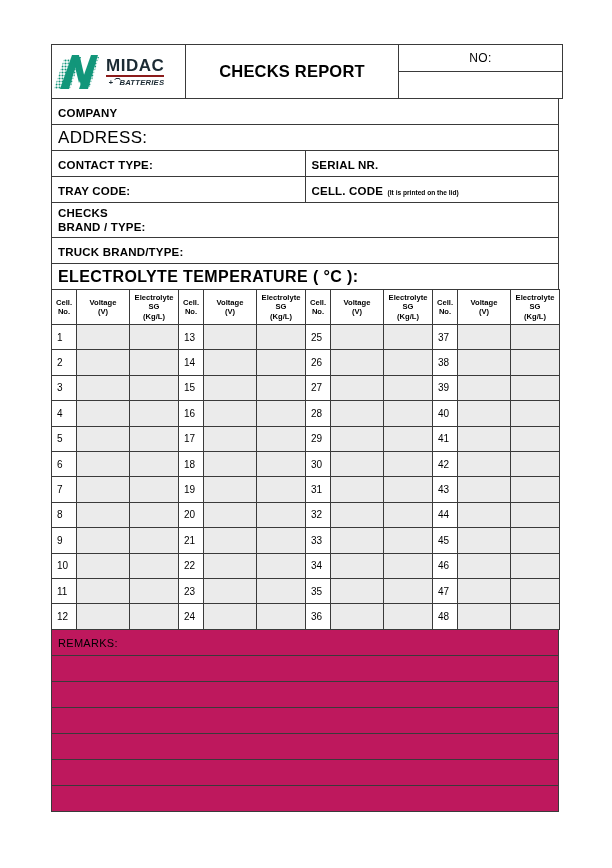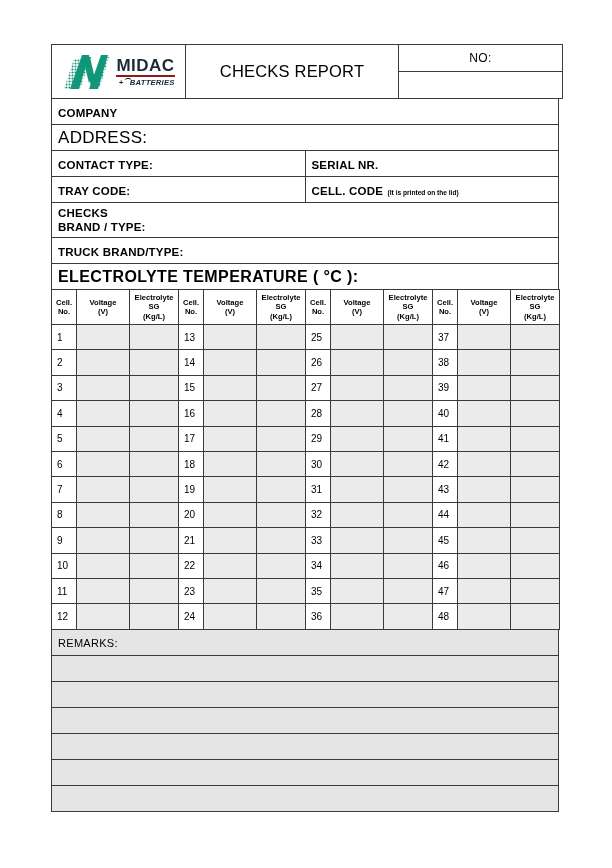--- a/index.html
+++ b/index.html
@@ -36,34 +36,33 @@
     background: #ffffff;
   }
 
   
   .hdr-logo-cell { width: 133px; height: 52px; padding: 0 !important; }
   .hdr-title-cell { width: 212px; text-align: center; }
   .hdr-no-cell { width: 163px; }
 
   .title-text {
     font-size: 16.5px;
-    font-weight: normal;
+    font-weight: bold;
     letter-spacing: 0.2px;
   }
   .no-label {
     font-size: 12px;
     text-align: center;
     letter-spacing: 0.4px;
   }
 
   
   .logo {
     display: flex;
     align-items: center;
-    justify-content: center;
     height: 52px;
     gap: 2px;
   }
   .logo-m {
     position: relative;
     width: 52px;
     height: 38px;
   }
   .logo-m svg { display: block; }
   .logo-word {
@@ -166,21 +165,21 @@
   
   table.remarks {
     border-collapse: collapse;
     table-layout: fixed;
     width: 508px;
   }
   table.remarks td {
     border: 1px solid #3a3a3a;
     padding: 0 6px;
     height: 25px;
-    background: #e5e5e5;
+    background: #be185d;
   }
   .rm-label {
     font-size: 11px;
     letter-spacing: 0.3px;
   }
 </style>
 </head>
 <body>
 
 <div id="page">

